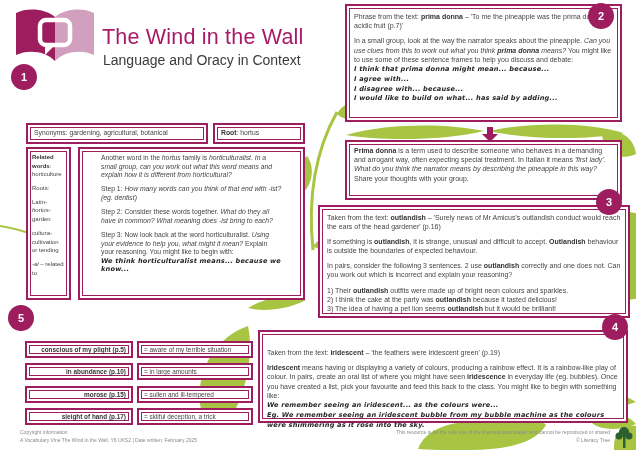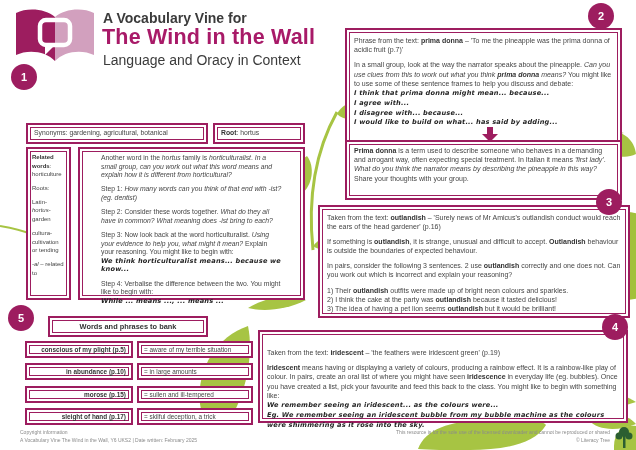--- a/index.html
+++ b/index.html
@@ -21,38 +21,38 @@
   .i { font-style:italic; }
   .hw { font-family:"DejaVu Sans",sans-serif; font-style:italic; font-weight:700; letter-spacing:.2px; color:#252525; font-size:6.6px; }
 
   .badge {
     position:absolute; width:26px; height:26px; border-radius:50%;
     background:#9D1D5F; color:#fff; font-weight:bold; font-size:11px;
     display:flex; align-items:center; justify-content:center; z-index:6;
   }
 
   .eyebrow { position:absolute; left:103px; top:10px; font-size:14px; font-weight:bold; color:#3b3b3b; z-index:3; }
-  .title   { position:absolute; left:102px; top:25px; font-size:21.5px; font-weight:bold; color:#A81A68; z-index:3; letter-spacing:.2px;}
+  .title   { position:absolute; left:102px; top:25px; font-size:21.5px; font-weight:normal; color:#A81A68; z-index:3; letter-spacing:.2px;}
   .subtitle{ position:absolute; left:103px; top:52px; font-size:14px; font-weight:normal; color:#3b3b3b; z-index:3; }
 
   .deco { position:absolute; z-index:1; }
   .deco svg { display:block; }
   .arrow { position:absolute; left:481px; top:127px; z-index:3; }
 
   
   #boxA { left:26px; top:93px;  width:279px; height:26px; font-size:7.2px; display:flex; align-items:center; }
   #boxB { left:26px; top:123px; width:182px; height:21px; font-size:6.8px; display:flex; align-items:center; padding:2px 6px; }
   #boxC { left:213px; top:123px; width:92px; height:21px; font-size:6.8px; display:flex; align-items:center; padding:2px 6px; }
   #boxD { left:26px; top:147px; width:45px; height:153px; font-size:6px; line-height:1.45; padding:4px; }
   #boxD p { margin:0 0 5px; }
   #boxE { left:78px; top:147px; width:227px; height:153px; font-size:6.8px; line-height:1.27; padding:5px 21px; }
   #boxE p { margin:0 0 5.5px; }
 
   
-  #box2 { left:345px; top:28px;  width:277px; height:118px; }
+  #box2 { left:345px; top:4px;  width:277px; height:118px; }
   #boxPD{ left:345px; top:140px; width:277px; height:60px; padding:4px 7px; }
   #box3 { left:318px; top:205px; width:312px; height:113px; line-height:1.3; }
   #box4 { left:258px; top:330px; width:370px; height:93px; padding:16px 7px; }
 
   
   #wbHeader { left:48px; top:316px; width:160px; height:21px; display:flex; align-items:center; justify-content:center;
               font-size:7.4px; font-weight:bold; color:#333; }
   .wb-term { position:absolute; left:25px; width:108px; height:17px; display:flex; align-items:center; justify-content:flex-end;
              padding:0 5px; font-size:6.4px; font-weight:bold; color:#333; }
   .wb-def  { position:absolute; left:137px; width:116px; height:17px; display:flex; align-items:center;
@@ -121,21 +121,20 @@
       <g>
         <path d="M43,12 C34,4 16,2 4,8 L4,50 C16,44 34,46 43,56 Z" fill="#9D1D5F"></path>
         <path d="M43,12 C52,4 70,2 82,8 L82,50 C70,44 52,46 43,56 Z" fill="#D2A0BE"></path>
       </g>
       <g>
         <rect x="28" y="15" width="30" height="25" rx="6" fill="none" stroke="#fff" stroke-width="4.5"></rect>
         <polygon points="33,38 33,50 44,39" fill="#fff"></polygon>
       </g>
     </svg>
   </div>
-  <div class="eyebrow">A Vocabulary Vine for</div>
   <div class="title">The Wind in the Wall</div>
   <div class="subtitle">Language and Oracy in Context</div>
 
   <div class="badge" style="left:11px;top:64px;">1</div>
   <div class="badge" style="left:588px;top:3px;">2</div>
   <div class="badge" style="left:596px;top:189px;">3</div>
   <div class="badge" style="left:602px;top:314px;">4</div>
   <div class="badge" style="left:8px;top:305px;">5</div>
 
   <div class="vbox" id="boxB">
@@ -149,21 +148,20 @@
       <p><span>Roots:</span></p>
       <p><span>Latin- </span><span class="i">hortus</span><span>- garden</span></p>
       <p><span>cultura- cultivation or tending</span></p>
       <p><span class="i">-al</span><span> – related to</span></p>
     </div>
   <div class="vbox" id="boxE">
       <p><span>Another word in the </span><span class="i">hortus</span><span> family is </span><span class="i">horticulturalist</span><span>. </span><span class="i">In a small group, can you work out what this word means and explain how it is different from horticultural?</span></p>
       <p><span>Step 1: </span><span class="i">How many words can you think of that end with -ist? (eg. dentist)</span></p>
       <p><span>Step 2: Consider these words together. </span><span class="i">What do they all have in common? What meaning does -ist bring to each?</span></p>
       <p><span>Step 3: Now look back at the word horticulturalist. </span><span class="i">Using your evidence to help you, what might it mean?</span><span> Explain your reasoning. You might like to begin with:</span><br><span class="hw">We think horticulturalist means... because we know...</span></p>
-      <p><span>Step 4: Verbalise the difference between the two. You might like to begin with:</span><br><span class="hw">While ... means ..., ... means ...</span></p>
     </div>
 
   <div class="vbox" id="box2">
       <p><span>Phrase from the text: </span><span class="b">prima donna</span><span> – 'To me the pineapple was the prima donna of acidic fruit (p.7)'</span></p>
       <p><span>In a small group, look at the way the narrator speaks about the pineapple. </span><span class="i">Can you use clues from this to work out what you think </span><span class="b i">prima donna</span><span class="i"> means?</span><span> You might like to use some of these sentence frames to help you discuss and debate:</span><br><span class="hw">I think that prima donna might mean... because...</span><br><span class="hw">I agree with...</span><br><span class="hw">I disagree with... because...</span><br><span class="hw">I would like to build on what... has said by adding...</span></p>
     </div>
   <div class="arrow">
     <svg width="18" height="16" viewBox="0 0 18 16">
       <rect x="6" y="0" width="6" height="8" fill="#9D1D5F"></rect>
       <polygon points="1,7 17,7 9,15" fill="#9D1D5F"></polygon>
@@ -178,21 +176,20 @@
       <p><span>If something is </span><span class="b">outlandish</span><span>, it is strange, unusual and difficult to accept. </span><span class="b">Outlandish</span><span> behaviour is outside the boundaries of expected behaviour.</span></p>
       <p><span>In pairs, consider the following 3 sentences. 2 use </span><span class="b">outlandish</span><span> correctly and one does not. Can you work out which is incorrect and explain your reasoning?</span></p>
       <p><span>1) Their </span><span class="b">outlandish</span><span> outfits were made up of bright neon colours and sparkles.</span><br><span>2) I think the cake at the party was </span><span class="b">outlandish</span><span> because it tasted delicious!</span><br><span>3) The idea of having a pet lion seems </span><span class="b">outlandish</span><span> but it would be brilliant!</span></p>
     </div>
 
   <div class="vbox" id="box4">
       <p><span>Taken from the text: </span><span class="b">iridescent</span><span> – 'the feathers were iridescent green' (p.19)</span></p>
       <p><span class="b">Iridescent</span><span> means having or displaying a variety of colours, producing a rainbow effect. It is a rainbow-like play of colour. In pairs, create an oral list of where you might have seen </span><span class="b">iridescence</span><span> in everyday life (eg. bubbles). Once you have created a list, pick your favourite and feed this back to the class. You might like to begin with something like:</span><br><span class="hw">We remember seeing an iridescent... as the colours were...</span><br><span class="hw">Eg. We remember seeing an iridescent bubble from my bubble machine as the colours were shimmering as it rose into the sky.</span></p>
     </div>
 
-  <div class="vbox" id="wbHeader">Words and phrases to bank</div>
   <div class="wb-term" style="top:341px;">conscious of my plight (p.5)</div>
   <div class="wb-def" style="top:341px;">= aware of my terrible situation</div>
   <div class="wb-term" style="top:363px;">in abundance (p.10)</div>
   <div class="wb-def" style="top:363px;">= in large amounts</div>
   <div class="wb-term" style="top:386px;">morose (p.15)</div>
   <div class="wb-def" style="top:386px;">= sullen and ill-tempered</div>
   <div class="wb-term" style="top:408px;">sleight of hand (p.17)</div>
   <div class="wb-def" style="top:408px;">= skilful deception, a trick</div>
 
   <div class="footer" id="footerLeft">

